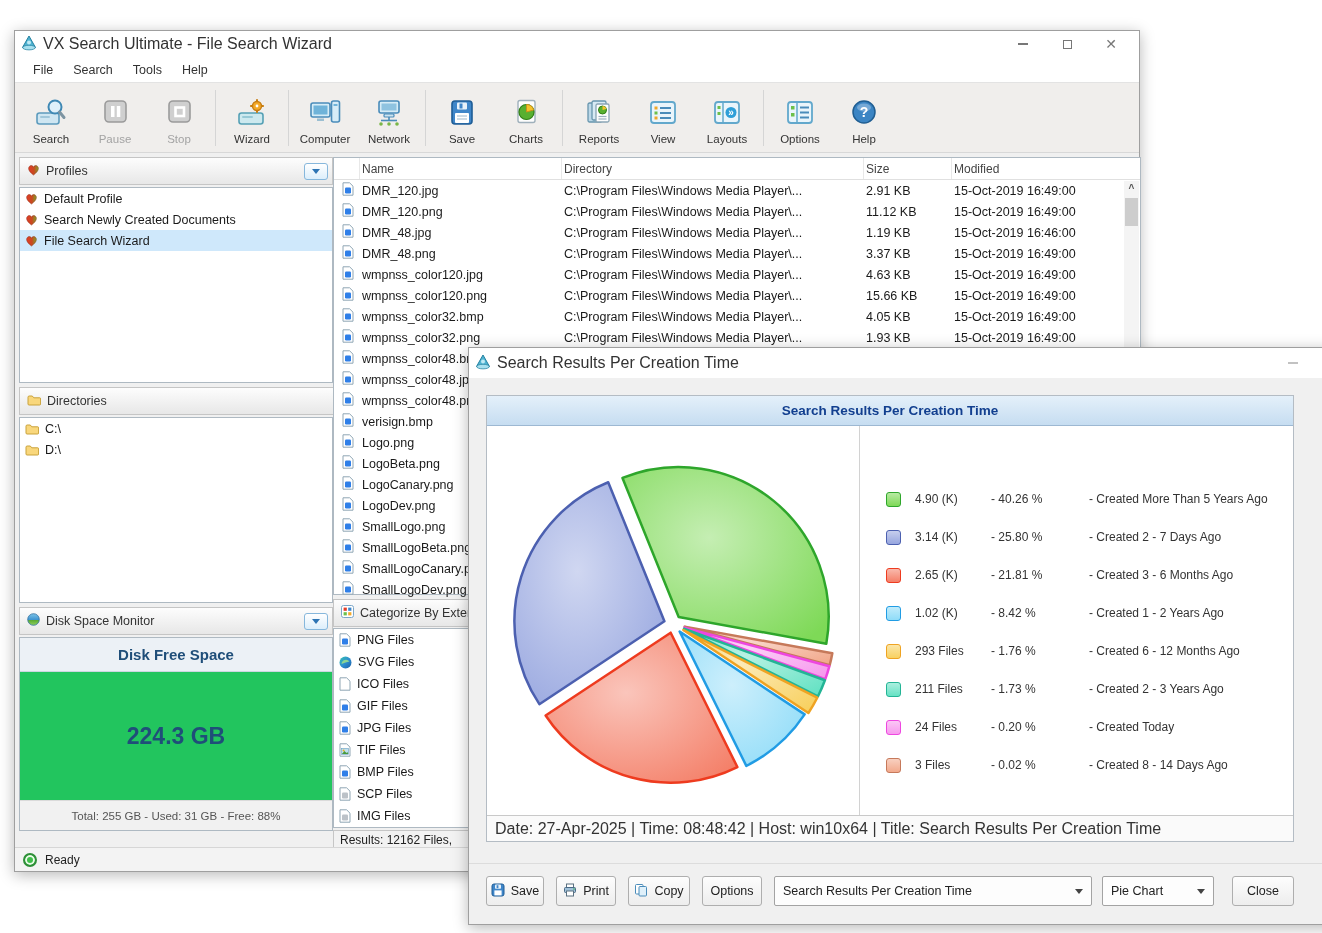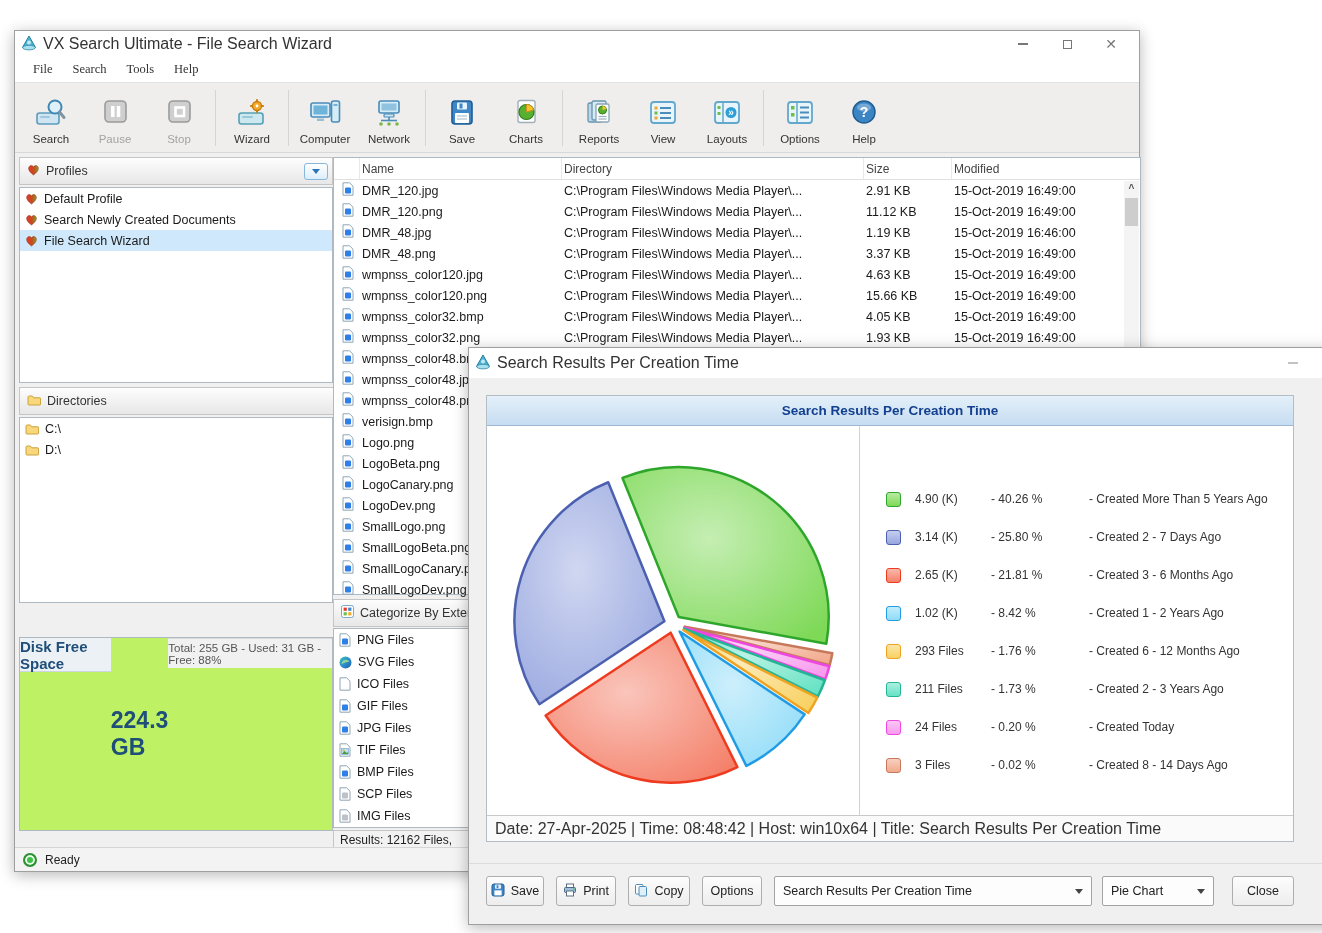--- a/index.html
+++ b/index.html
@@ -11,21 +11,21 @@
   #main-window{left:14px;top:30px;width:1126px;height:842px;}
   .titlebar{position:absolute;left:0;top:0;right:0;height:26px;background:#fff;
     display:flex;align-items:center;padding:0 6px;}
   .titlebar .ttl{margin-left:6px;font-size:16px;color:#333;}
   .wctl{margin-left:auto;display:flex;height:100%;}
   .wbtn{width:44px;height:100%;display:flex;align-items:center;justify-content:center;color:#555;}
   .wbtn .mini{width:10px;height:1.6px;background:#777;}
   .wbtn .maxi{width:9px;height:9px;border:1.4px solid #777;}
   .wbtn .clos{font-size:14px;color:#777;line-height:1;}
   .menubar{position:absolute;left:0;top:26px;right:0;height:26px;background:#fff;
-    border-bottom:1px solid #e3e3e3;display:flex;align-items:center;padding-left:8px;font-family:Liberation Serif, serif;}
+    border-bottom:1px solid #e3e3e3;display:flex;align-items:center;padding-left:8px;}
   .menu-item{padding:4px 10px;color:#333;font-size:12.5px;}
   .toolbar{position:absolute;left:0;top:52px;right:0;height:70px;background:#f0eeec;
     border-bottom:1px solid #d8d8d8;display:flex;align-items:center;padding-left:4px;}
   .tb-btn{min-width:64px;height:62px;display:flex;flex-direction:column;align-items:center;
     justify-content:flex-end;padding:2px 4px 4px;gap:2px;}
   .tb-btn .lbl{font-size:11.5px;color:#333;white-space:nowrap;}
   .tb-btn.disabled .lbl{color:#a3a3a3;}
   .tb-sep{width:1px;height:56px;background:#d5d5d5;margin:0 4px;}
   .content{position:absolute;left:0;top:122px;right:0;bottom:24px;background:#f0f0f0;}
   
@@ -33,21 +33,21 @@
     border:1px solid #c5c5c5;display:flex;align-items:center;padding:0 4px 0 7px;}
   .phdr .phlbl{margin-left:6px;color:#333;font-size:12.5px;flex:1;}
   .phdr-btn{width:24px;height:17px;border:1px solid #86b7dc;border-radius:3px;
     background:linear-gradient(#ffffff,#dceefb);display:flex;align-items:center;justify-content:center;}
   .tri-dn{width:0;height:0;border-left:4px solid transparent;border-right:4px solid transparent;
     border-top:5px solid #2d74b4;}
   .listbox{position:absolute;background:#fff;border:1px solid #aeb9c2;overflow:hidden;}
   .side-row{display:flex;align-items:center;height:21px;padding-left:5px;font-size:12.5px;color:#1a1a1a;white-space:nowrap;}
   .side-row.sel{background:#cfe8fb;}
   .side-row .si{margin-right:6px;display:inline-flex;}
-  .disk-box{position:absolute;background:#bef264;border:1px solid #aeb9c2;display:flex;flex-direction:row;}
+  .disk-box{position:absolute;background:#22c55e;border:1px solid #aeb9c2;display:flex;flex-direction:column;}
   .disk-title{height:34px;background:#ecf1f6;border-bottom:1px solid #ccd6e0;display:flex;
     align-items:center;justify-content:center;font-weight:bold;font-size:15px;color:#1f4e79;}
   .disk-val{flex:1;display:flex;align-items:center;justify-content:center;
     font-weight:bold;font-size:23px;color:#1f4e79;}
   .disk-foot{height:30px;background:#f1f1f1;border-top:1px solid #dadada;display:flex;
     align-items:center;justify-content:center;font-size:11.5px;color:#555;}
   
   .filebox{position:absolute;background:#fff;border:1px solid #aeb9c2;}
   .fgrid{display:grid;grid-template-columns:26px 202px 302px 88px 1fr;align-items:center;}
   .fheader{height:22px;border-bottom:1px solid #e0e0e0;color:#444;}
@@ -352,20 +352,37 @@
         <div class="side-row">
           <span class="si">
             <svg width="14" height="12" viewBox="0 0 14 12">
               <path d="M1 3.2 Q1 2 2.2 2 L5.3 2 L6.8 3.8 L12.8 3.8 Q13.6 3.8 13.6 4.8 L13.6 10 Q13.6 11 12.6 11 L2 11 Q1 11 1 10 Z" fill="#f9d77c" stroke="#c9a23a"></path>
             </svg>
           </span>
           <span>D:\</span>
         </div>
       </div>
 
+    <div class="phdr" style="left:4px;top:454px;width:314px;">
+      <span id="ic-disk-hdr"><svg width="13" height="13" viewBox="0 0 13 13">
+            <defs>
+              <linearGradient id="bal" x1="0" y1="0" x2="0" y2="1">
+                <stop offset="0" stop-color="#7cc4e8"></stop>
+                <stop offset=".52" stop-color="#3f94d0"></stop>
+                <stop offset=".53" stop-color="#57a82e"></stop>
+                <stop offset="1" stop-color="#8fd060"></stop>
+              </linearGradient>
+            </defs>
+            <circle cx="6.5" cy="6.5" r="5.8" fill="url(#bal)" stroke="#2f6f9f" stroke-width=".8"></circle>
+          </svg></span>
+      <span class="phlbl">Disk Space Monitor</span>
+      <span class="phdr-btn">
+          <span class="tri-dn"></span>
+        </span>
+    </div>
     <div class="disk-box" style="left:4px;top:484px;width:314px;height:194px;">
       <div class="disk-title">Disk Free Space</div>
       <div class="disk-val">224.3 GB</div>
       <div class="disk-foot">Total: 255 GB - Used: 31 GB - Free: 88%</div>
     </div>
 
     <div class="filebox" style="left:318px;top:4px;width:808px;height:438px;">
       <div class="fgrid fheader">
         <div class="hc"></div>
         <div class="hc">Name</div>

